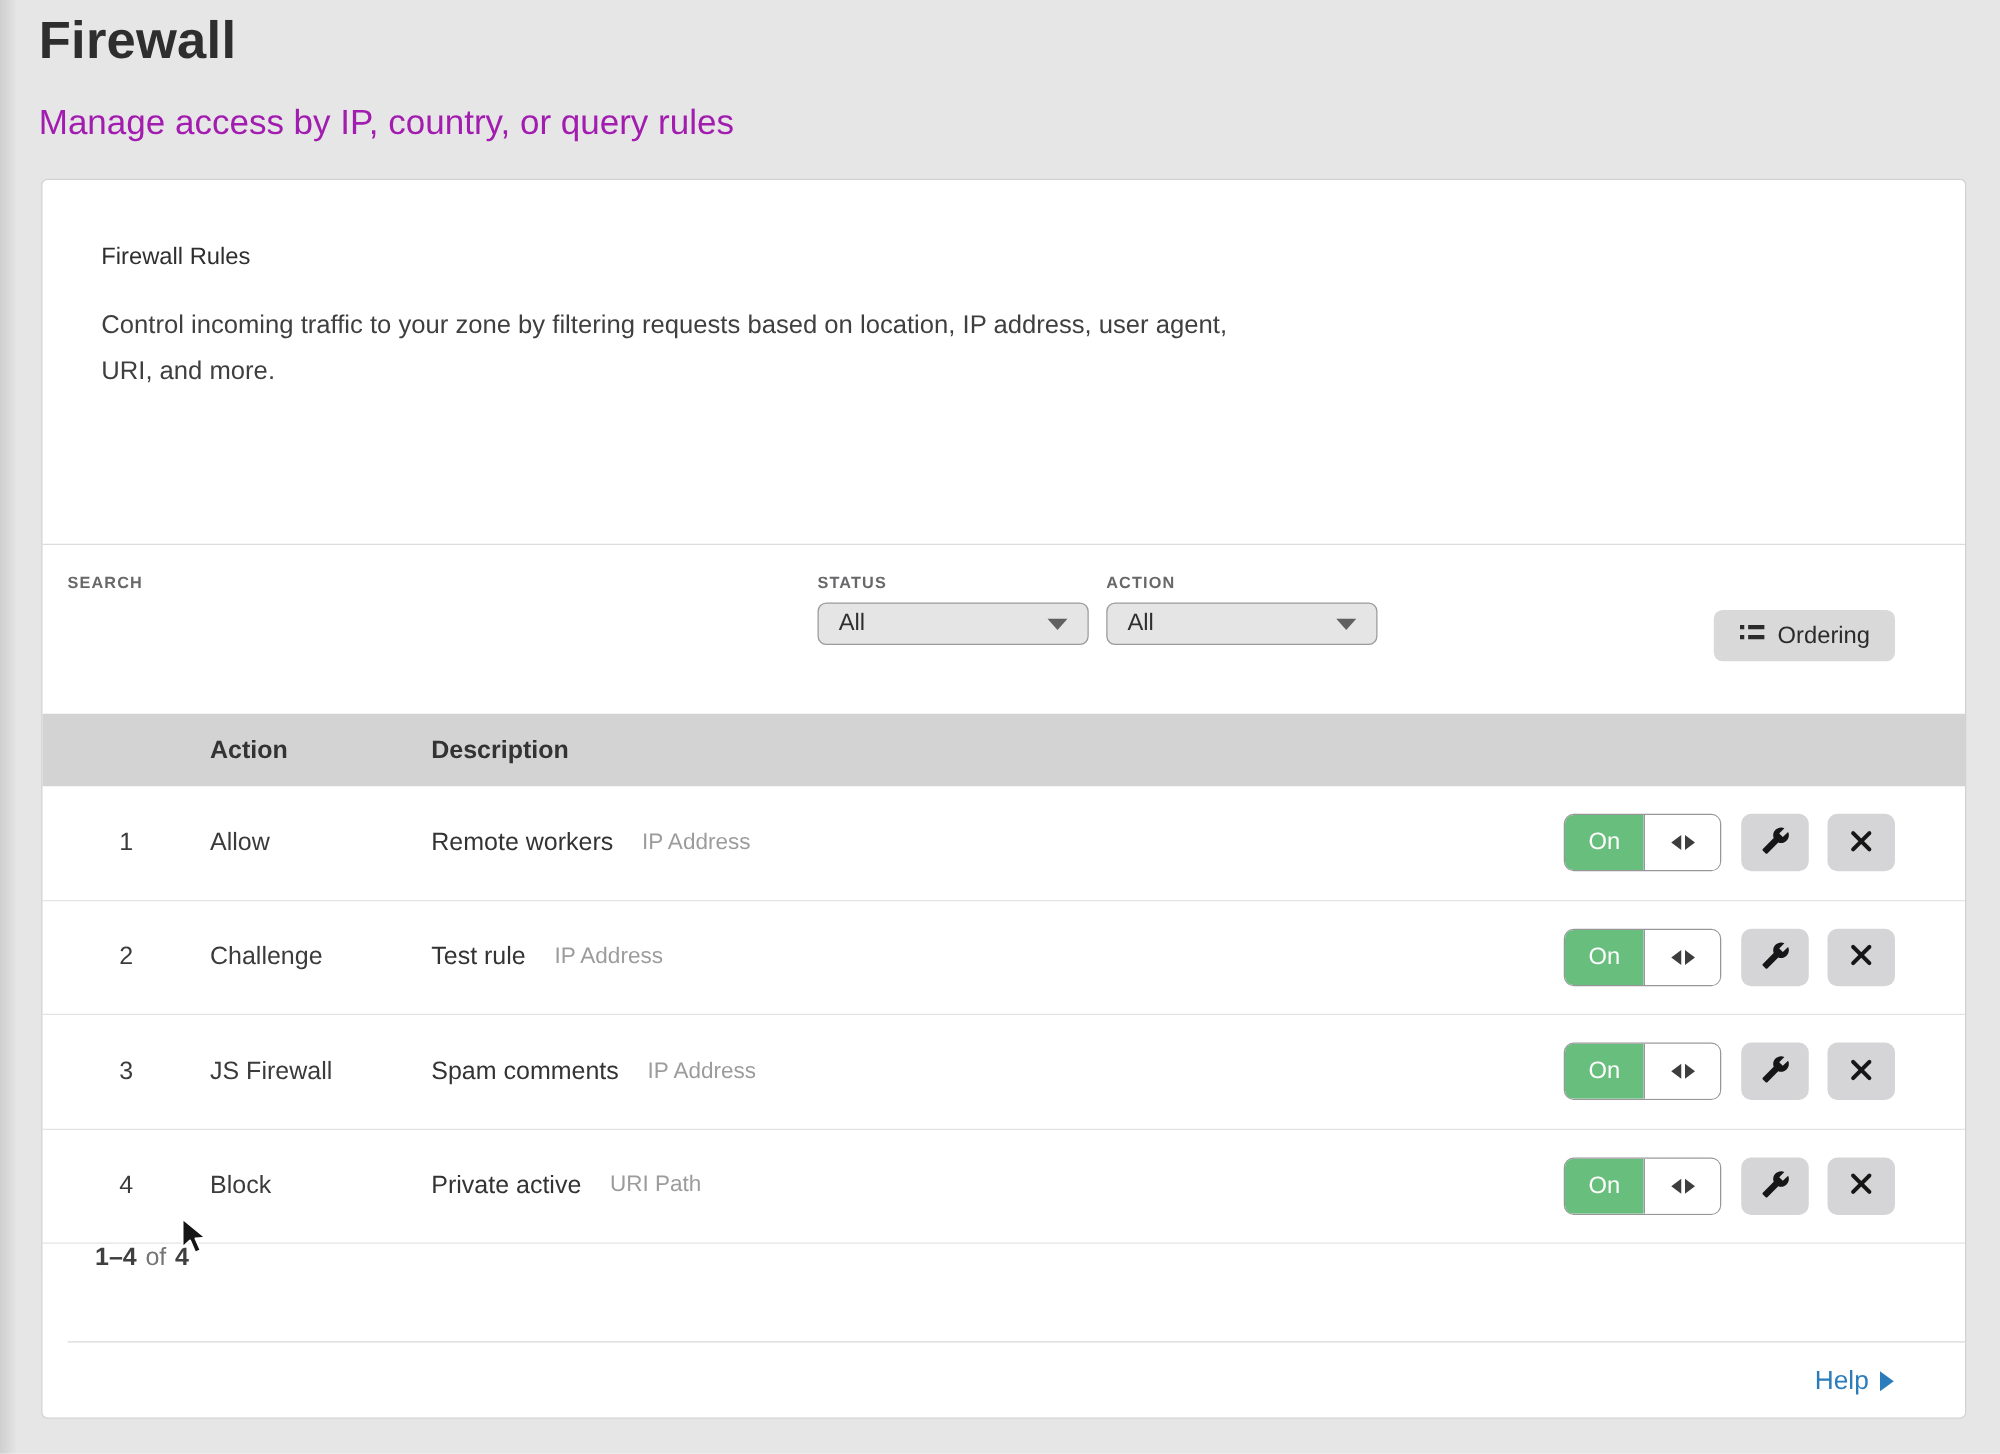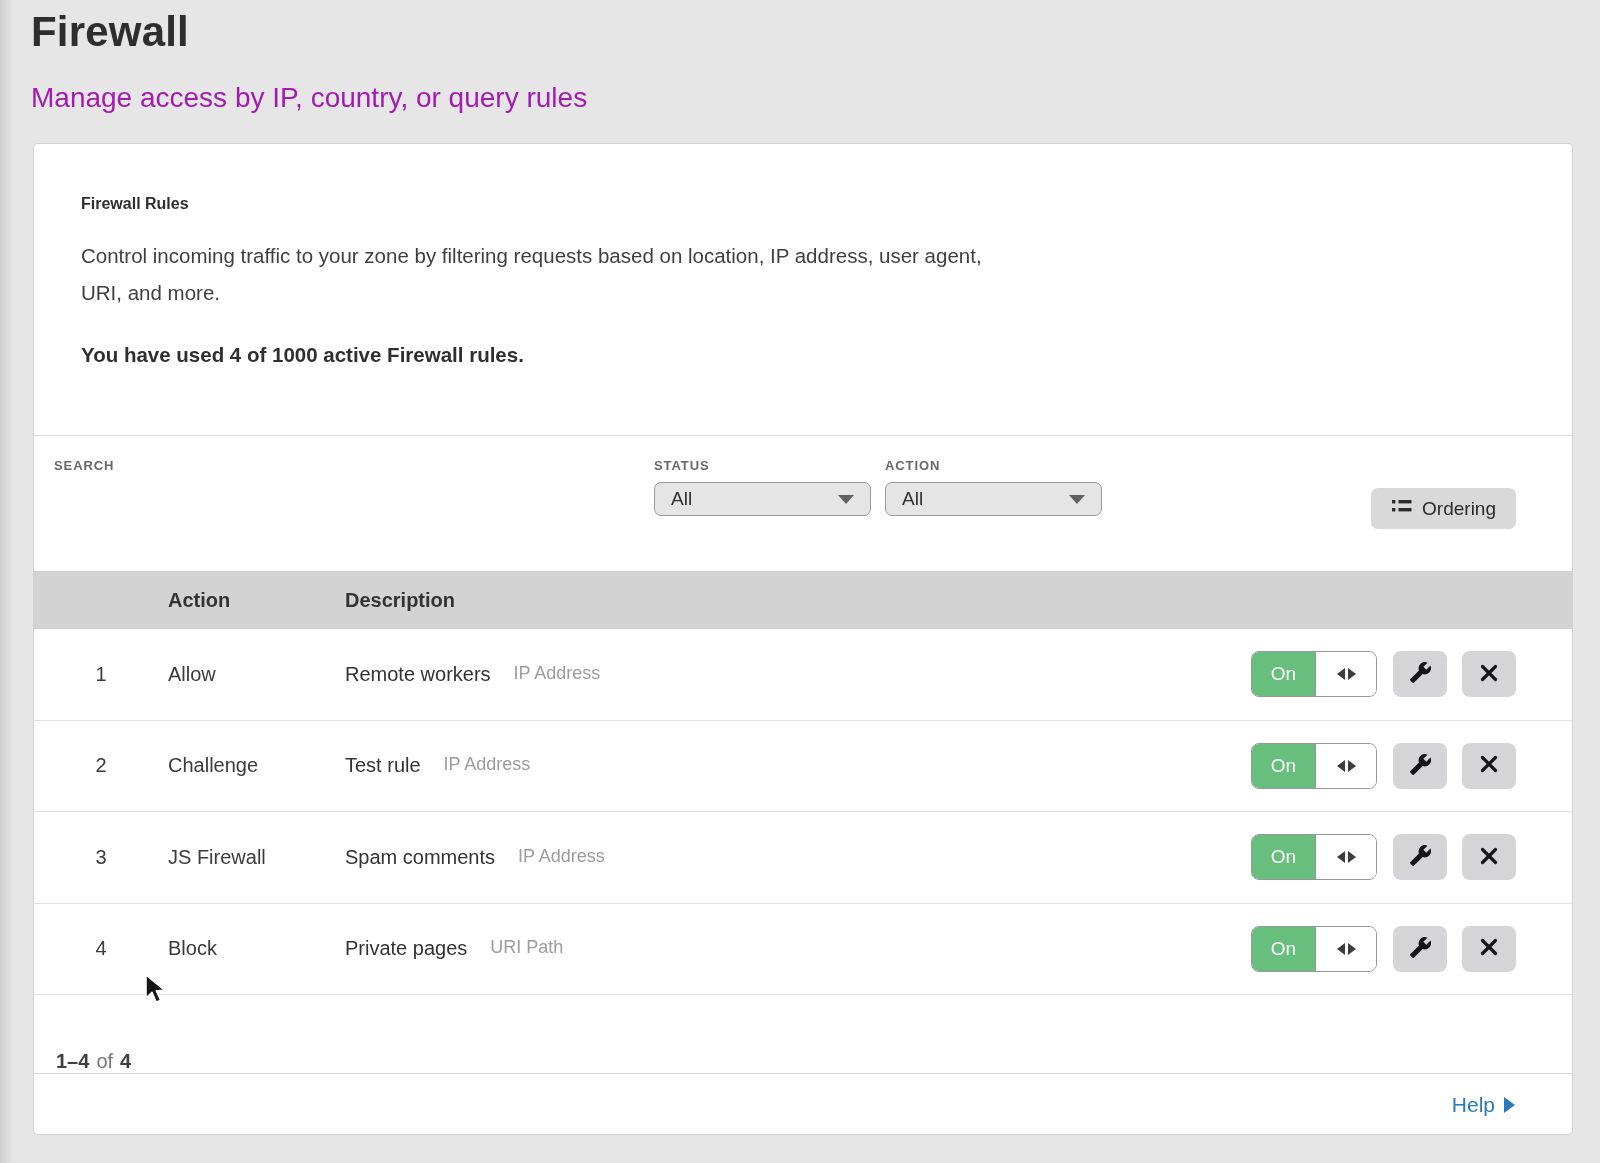--- a/index.html
+++ b/index.html
@@ -28,21 +28,21 @@
     position:absolute; left:33px; top:143px;
     width:1540px; height:992px;
     background:#ffffff;
     border:1px solid #d2d2d2;
     border-radius:5px;
   }
 
   
   .top-section { position:relative; height:292px; border-bottom:1px solid #dcdcdc; }
   .top-left { padding:51px 0 0 47px; width:1010px; }
-  .card-heading { font-size:16px; font-weight:700; color:#2f2f2f; }
+  .card-heading { font-size:19px; font-weight:400; color:#2f2f2f; }
   .card-desc { margin-top:24px; width:945px; font-size:20.5px; line-height:37px; color:#3f3f3f; }
   .card-usage { margin-top:32px; font-size:20.5px; font-weight:700; color:#2f2f2f; }
   .top-right {
     position:absolute; right:0; top:0; bottom:0; width:484px;
     background:#ebebec;
     border-top-right-radius:8px;
     display:flex; align-items:center; justify-content:center;
   }
   .create-btn {
     border:none; cursor:pointer;
@@ -130,23 +130,24 @@
   .icon-btn {
     width:54px; height:46px; border:none; border-radius:8px;
     background:#d5d5d7; display:flex; align-items:center; justify-content:center;
     cursor:pointer;
   }
   .wrench-btn { margin-left:16px; }
   .delete-btn { margin-left:15px; }
 
   
   .pagination-row {
-    height:79px; display:flex; align-items:flex-end;
+    height:79px; display:flex; align-items:flex-start;
     padding-left:22px; font-size:20px;
     border-bottom:1px solid #d9d9d9;
+    margin-left:20px;
   }
   .pg-range, .pg-total { font-weight:700; color:#3f3f3f; }
   .pg-of { font-weight:400; color:#757575; margin:0 7px; }
   .footer-row {
     height:61px; display:flex; align-items:center; justify-content:flex-end;
     padding-right:57px;
   }
   .help-link {
     display:flex; align-items:center; gap:9px;
     font-size:21px; color:#2b7cba; cursor:pointer; text-decoration:none;
@@ -167,21 +168,20 @@
   <div class="page-title">Firewall</div>
   <div class="page-subtitle">Manage access by IP, country, or query rules</div>
 </div>
 
 <div class="container">
 
   <div class="top-section">
     <div class="top-left">
       <div class="card-heading">Firewall Rules</div>
       <div class="card-desc">Control incoming traffic to your zone by filtering requests based on location, IP address, user agent, URI, and more.</div>
-      <div class="card-usage">You have used 4 of 1000 active Firewall rules.</div>
     </div>
   </div>
 
   <div class="filter-section">
     <div class="filter-block fb-search">
       <div class="filter-label">SEARCH</div>
     </div>
 
     <div class="filter-block fb-status">
       <div class="filter-label">STATUS</div>
@@ -314,21 +314,21 @@
           </svg>
         </span>
       </button>
     </div>
   </div>
 
   <div class="rule-row">
     <div class="cell-num">4</div>
     <div class="cell-action">Block</div>
     <div class="cell-desc">
-      <span class="desc-title">Private pages</span>
+      <span class="desc-title">Private active</span>
       <span class="desc-field">URI Path</span>
     </div>
     <div class="cell-controls">
       <div class="toggle">
         <div class="toggle-on">On</div>
         <div class="toggle-arrows">
           <span class="tri-left"></span>
           <span class="tri-right"></span>
         </div>
       </div>

